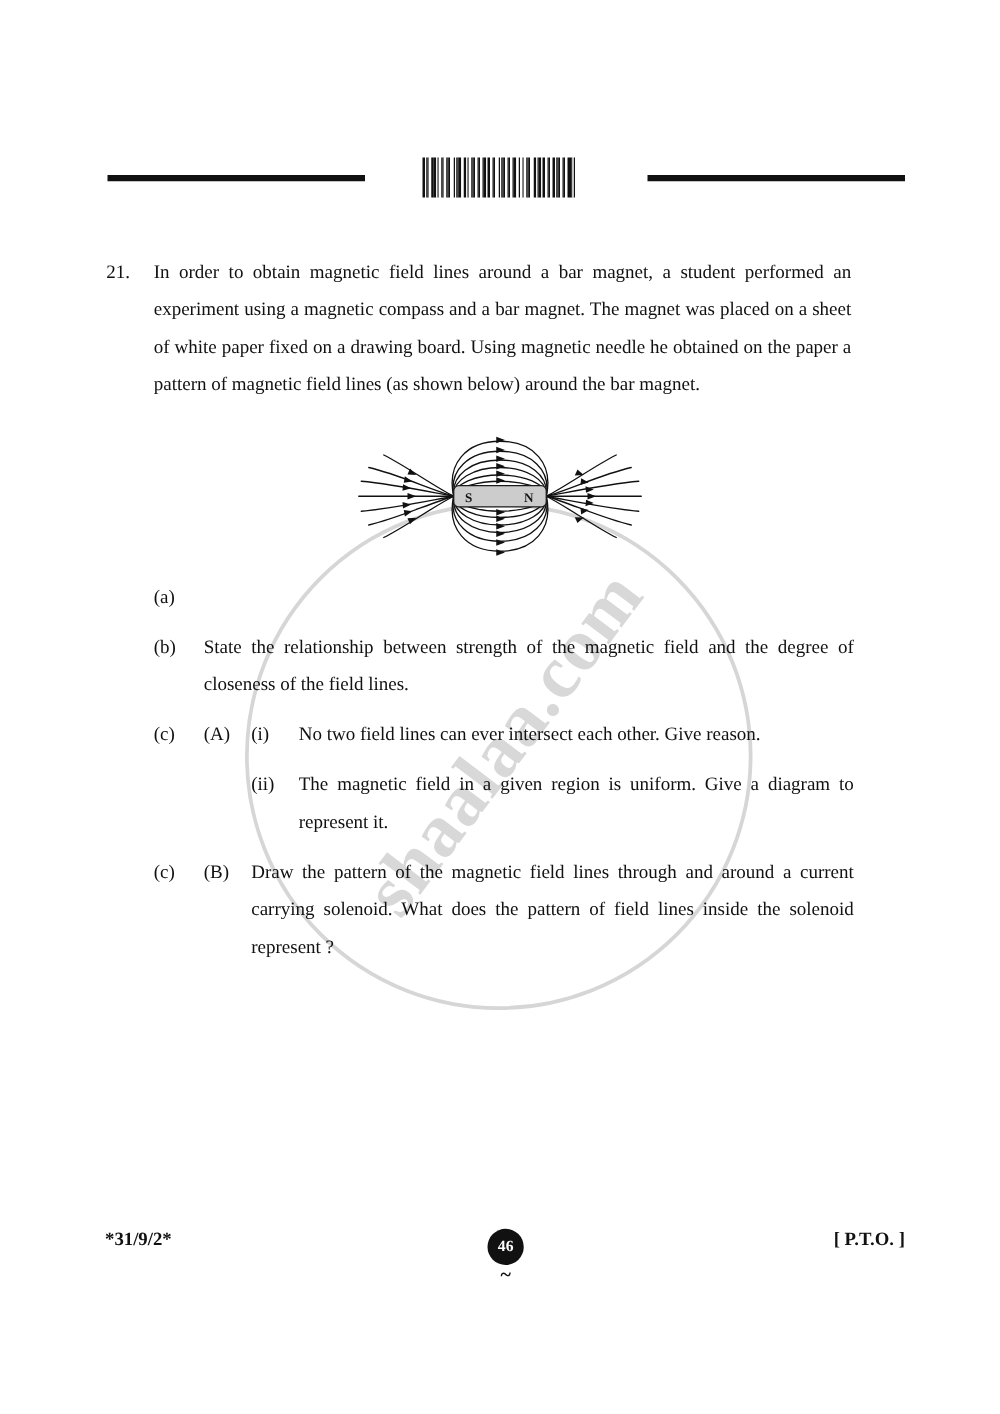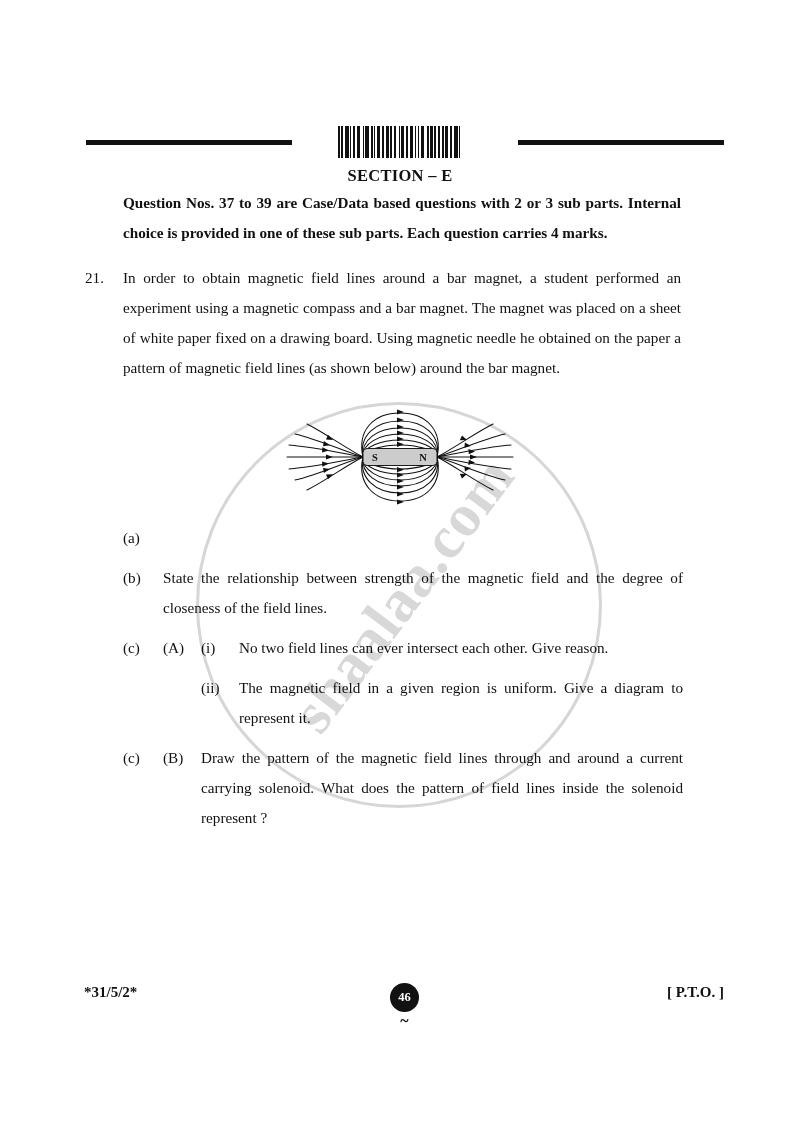--- a/index.html
+++ b/index.html
@@ -366,25 +366,23 @@
       <span style="width:1.170px;background:#ffffff"></span>
       <span style="width:1.170px;background:#ffffff"></span>
       <span style="width:1.872px;background:#111111"></span>
       <span style="width:1.170px;background:#111111"></span>
       <span style="width:1.170px;background:#111111"></span>
       <span style="width:1.170px;background:#ffffff"></span>
       <span style="width:1.170px;background:#111111"></span>
       <span style="width:1.872px;background:#ffffff"></span>
     </div>
 
-  <div id="section-title">SECTION – E</div>
 
   <div id="content">
 
-    <p class="instr">Question Nos. 37 to 39 are Case/Data based questions with 2 or 3 sub parts. Internal choice is provided in one of these sub parts. Each question carries 4 marks.</p>
 
     <div class="qrow">
       <div class="qnum">21.</div>
       <div class="qbody">In order to obtain magnetic field lines around a bar magnet, a student performed an experiment using a magnetic compass and a bar magnet. The magnet was placed on a sheet of white paper fixed on a drawing board. Using magnetic needle he obtained on the paper a pattern of magnetic field lines (as shown below) around the bar magnet.</div>
     </div>
 
     <div id="diagram-wrap">
       <div id="diagram">
         <svg width="230" height="112" viewBox="0 0 230 112" xmlns="http://www.w3.org/2000/svg">
           <g fill="none" stroke="#111111" stroke-width="1.05" stroke-linecap="round">
@@ -486,19 +484,19 @@
 
     <div class="subrow">
       <div class="sublabel">(c)</div>
       <div class="sublabel2">(B)</div>
       <div class="subtext w482">Draw the pattern of the magnetic field lines through and around a current carrying solenoid. What does the pattern of field lines inside the solenoid represent ?</div>
     </div>
 
   </div>
 
   <div id="footer">
-    <div id="footer-code">*31/5/2*</div>
+    <div id="footer-code">*31/9/2*</div>
     <div id="page-badge">46</div>
     <div id="tilde">~</div>
     <div id="footer-pto">[ P.T.O. ]</div>
   </div>
 
 </div>
 
 </body></html>

